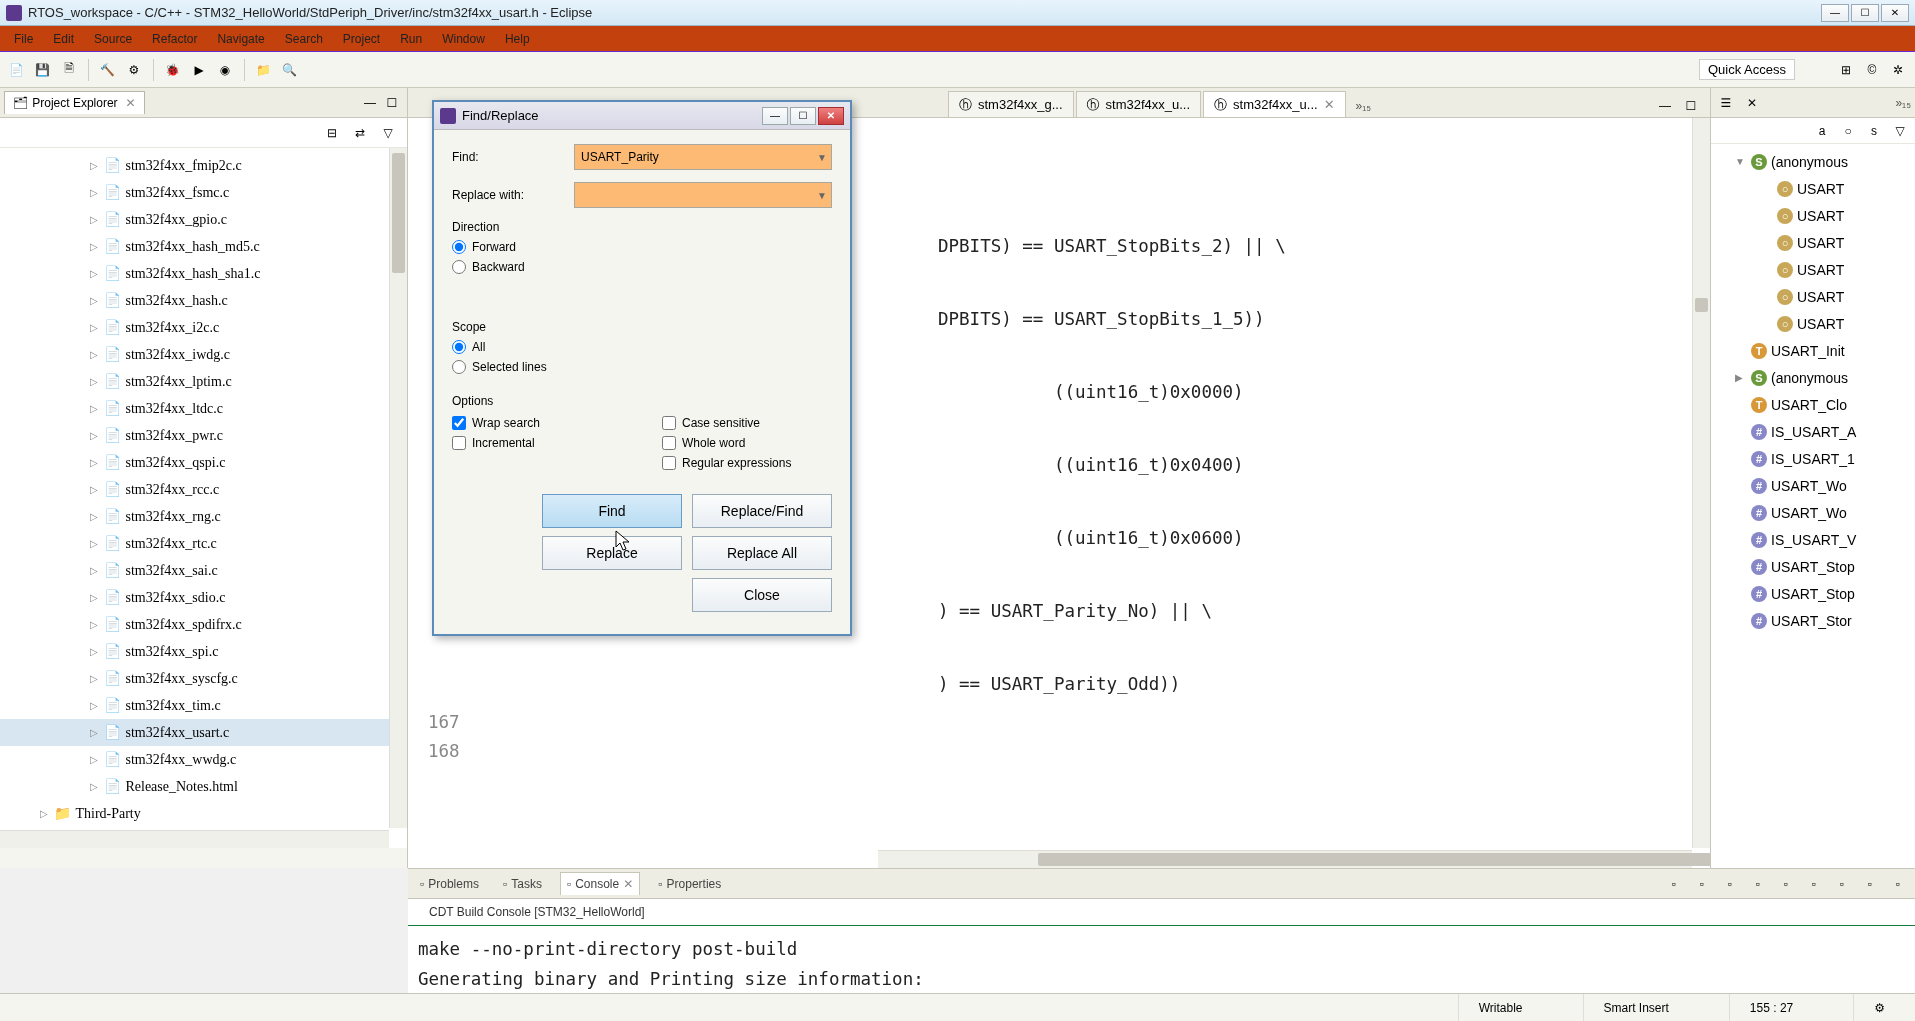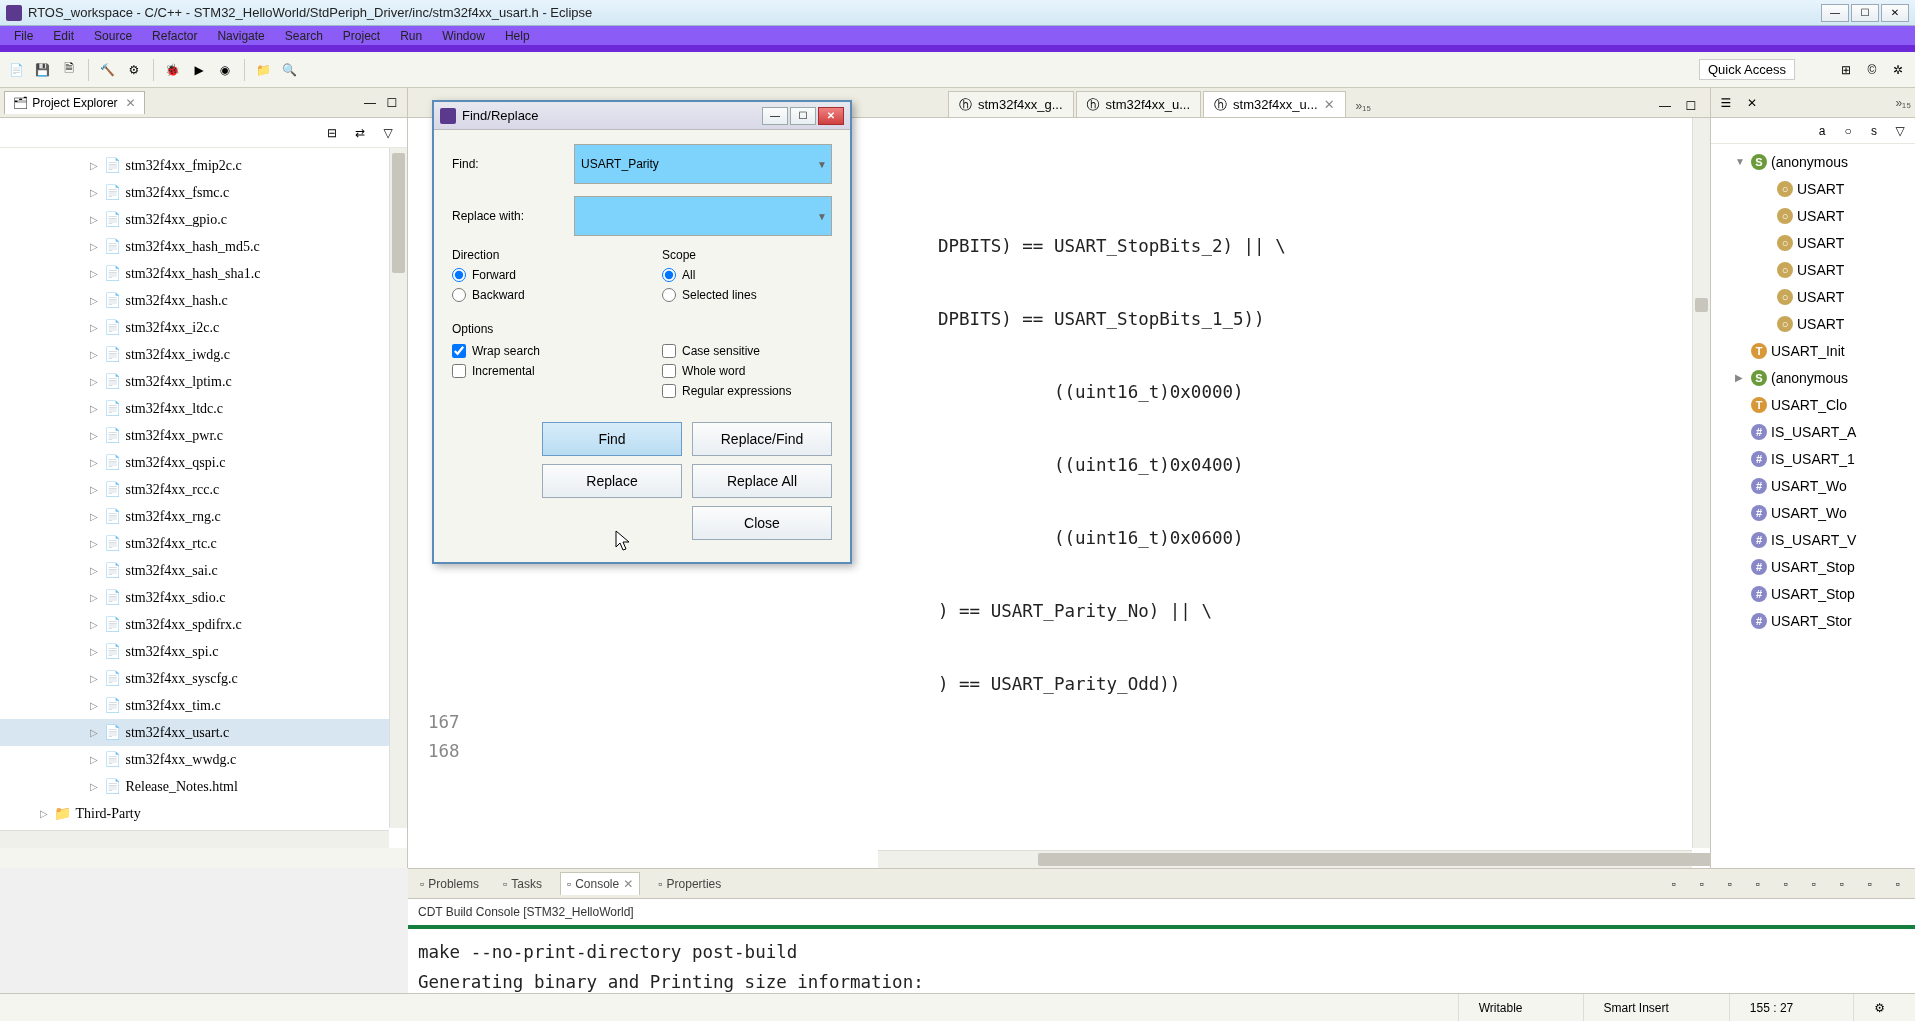--- a/index.html
+++ b/index.html
@@ -4,21 +4,21 @@
 <style>
 * { box-sizing: border-box; margin: 0; padding: 0; }
 body { font-family: "Segoe UI", Tahoma, sans-serif; font-size: 12px; background: #f0f0f0; overflow: hidden; width: 1915px; height: 1021px; position: relative; }
 
 .title-bar { height: 26px; background: linear-gradient(#e8f4fc, #d3e8f5); border-bottom: 1px solid #a0b8c8; display: flex; align-items: center; padding: 0 6px; }
 .title-bar .app-icon { width: 16px; height: 16px; background: #5b3a8e; margin-right: 6px; border-radius: 2px; }
 .title-bar .title-text { flex: 1; color: #222; font-size: 13px; }
 .title-bar .win-btns { display: flex; gap: 2px; }
 .title-bar .win-btn { width: 28px; height: 18px; border: 1px solid #9aaab8; background: linear-gradient(#fcfcfc,#e8eef3); display: flex; align-items: center; justify-content: center; font-size: 10px; }
 
-.menu-bar { height: 26px; background: #8b5cf6; display: flex; align-items: center; padding: 0 4px; border-bottom: 7px solid #6d28d9; }
+.menu-bar { height: 26px; background: #c2410c; display: flex; align-items: center; padding: 0 4px; border-bottom: 1px solid #6d28d9; }
 .menu-bar span { padding: 4px 10px; color: #222; cursor: default; }
 
 .toolbar { height: 36px; background: #f5f5f0; border-bottom: 1px solid #cccabc; display: flex; align-items: center; padding: 0 6px; gap: 4px; position: relative; }
 .tb-btn { width: 22px; height: 22px; border: 1px solid transparent; display:inline-flex; align-items:center; justify-content:center; border-radius:2px; }
 .tb-sep { width:1px; height:22px; background:#ccc; margin:0 4px; }
 .quick-access { position:absolute; right:120px; border:1px solid #ccc; background:#fff; padding:2px 8px; font-size:13px; }
 .persp-icons { position:absolute; right:6px; display:flex; gap:4px; }
 
 .main-area { position: relative; height: 940px; }
 
@@ -60,40 +60,40 @@
 .outline-row { height:27px; display:flex; align-items:center; gap:4px; padding-left:24px; white-space:nowrap; overflow:hidden; }
 .outline-row .oicon { width:16px; height:16px; display:inline-flex; align-items:center; justify-content:center; font-size:11px; font-weight:bold; border-radius:8px; }
 .outline-row.l2 { padding-left:50px; }
 
 .bottom-panel { position:absolute; left:408px; right:0; top:780px; height:200px; background:#fff; border-top:1px solid #c8c6b8; }
 .bottom-tabs { height:30px; background:#eeede3; border-bottom:1px solid #c8c6b8; display:flex; align-items:center; padding:0 6px; gap:12px; }
 .bottom-tabs .btab { display:flex; align-items:center; gap:4px; padding:4px 6px; color:#444; }
 .bottom-tabs .btab.active { background:#fff; border:1px solid #c8c6b8; border-bottom:none; }
 .bottom-tabs .btab-x { color:#888; font-family:Arial; }
 .bottom-tabs .btab-tb { margin-left:auto; display:flex; gap:6px; }
-.console-hdr { padding:6px 10px; color:#333; border-bottom:4px solid #15803d; }
+.console-hdr { padding:6px 21px; color:#333; border-bottom:1px solid #15803d; }
 .console-body { padding:8px 10px; font-family:"Consolas",monospace; font-size:17.5px; line-height:30px; color:#222; }
 
 .status-bar { position:absolute; left:0; right:0; bottom:0; height:28px; background:#f5f5f0; border-top:1px solid #c8c6b8; display:flex; align-items:center; padding:0 10px; gap:40px; }
 .status-bar .cell { border-left:1px solid #ddd; padding:0 20px; height:100%; display:flex; align-items:center; }
 
 
 .dialog { position:absolute; left:432px; top:100px; width:420px; background:#f5f5f0; border:2px solid #5b8bb8; box-shadow:3px 3px 8px rgba(0,0,0,0.3); z-index:100; }
 .dialog-title { height:28px; background:linear-gradient(#e8e8f0,#d8d8e8); display:flex; align-items:center; padding:0 6px; border-bottom:1px solid #bbb; }
 .dialog-title .dico { width:16px; height:16px; background:#5b3a8e; margin-right:6px; border-radius:2px; }
 .dialog-title .dtxt { flex:1; font-size:13px; }
 .dialog-title .dbtns { display:flex; gap:2px; }
 .dialog-title .dbtn { width:26px; height:18px; border:1px solid #9aa; background:linear-gradient(#fcfcfc,#e8eef3); display:flex; align-items:center; justify-content:center; font-size:10px; }
 .dialog-title .dbtn.close { background:linear-gradient(#f08080,#d04040); color:#fff; border-color:#a03030; font-weight:bold; }
 .dialog-body { padding:14px 18px; }
 .drow { display:flex; align-items:center; margin-bottom:12px; gap:12px; }
 .drow label.lbl { width:110px; }
-.drow .combo { flex:1; height:40px; border:1px solid #a8a8a0; background:#7dd3fc; display:flex; align-items:center; padding:0 6px; position:relative; }
+.drow .combo { flex:1; height:26px; border:1px solid #a8a8a0; background:#fdba74; display:flex; align-items:center; padding:0 6px; position:relative; }
 .drow .combo .carrow { position:absolute; right:4px; color:#666; font-size:10px; }
-.dgroup-cols { display:flex; gap:40px; }
+.dgroup-cols { display:flex; gap:40px;flex-direction:column; }
 .dcol { flex:1; }
 .dcol .dgtitle2 { margin-bottom:6px; }
 .dradio, .dcheck { display:flex; align-items:flex-start; gap:6px; margin-bottom:6px; }
 .dradio input, .dcheck input { width:14px; height:14px; }
 .dbtns-row { display:flex; justify-content:flex-end; gap:10px; margin-bottom:8px; }
 .dbtns-row button { width:140px; height:34px; border:1px solid #9aaab8; background:linear-gradient(#fcfcfc,#e8eef3); font-size:14px; }
 .dbtns-row button.primary { background:linear-gradient(#d8ecfa,#b8dcf2); border-color:#6a9ac8; }
 </style>
 </head>
 <body>

